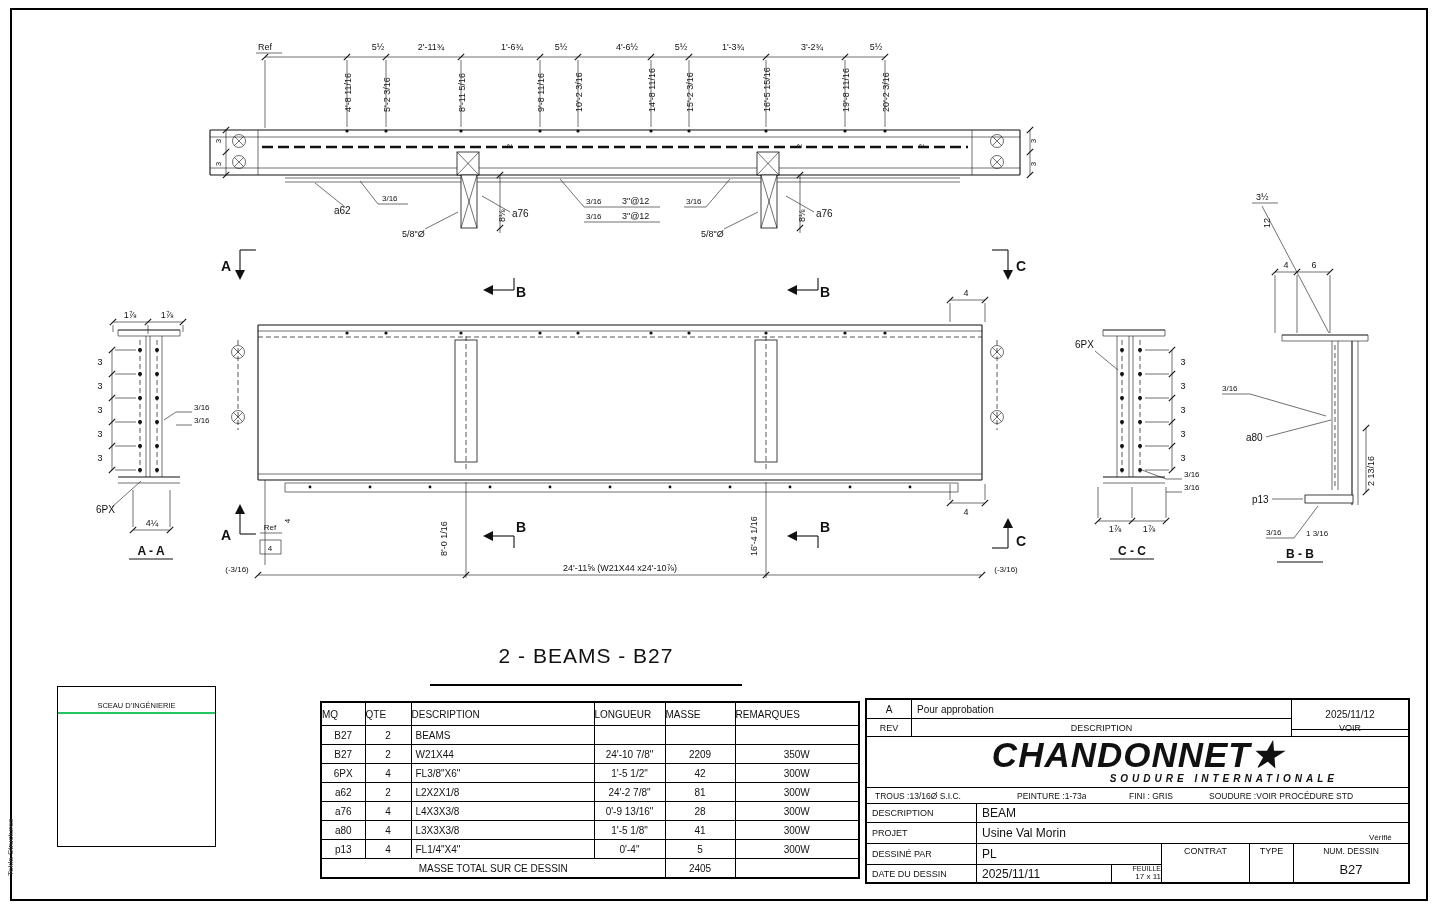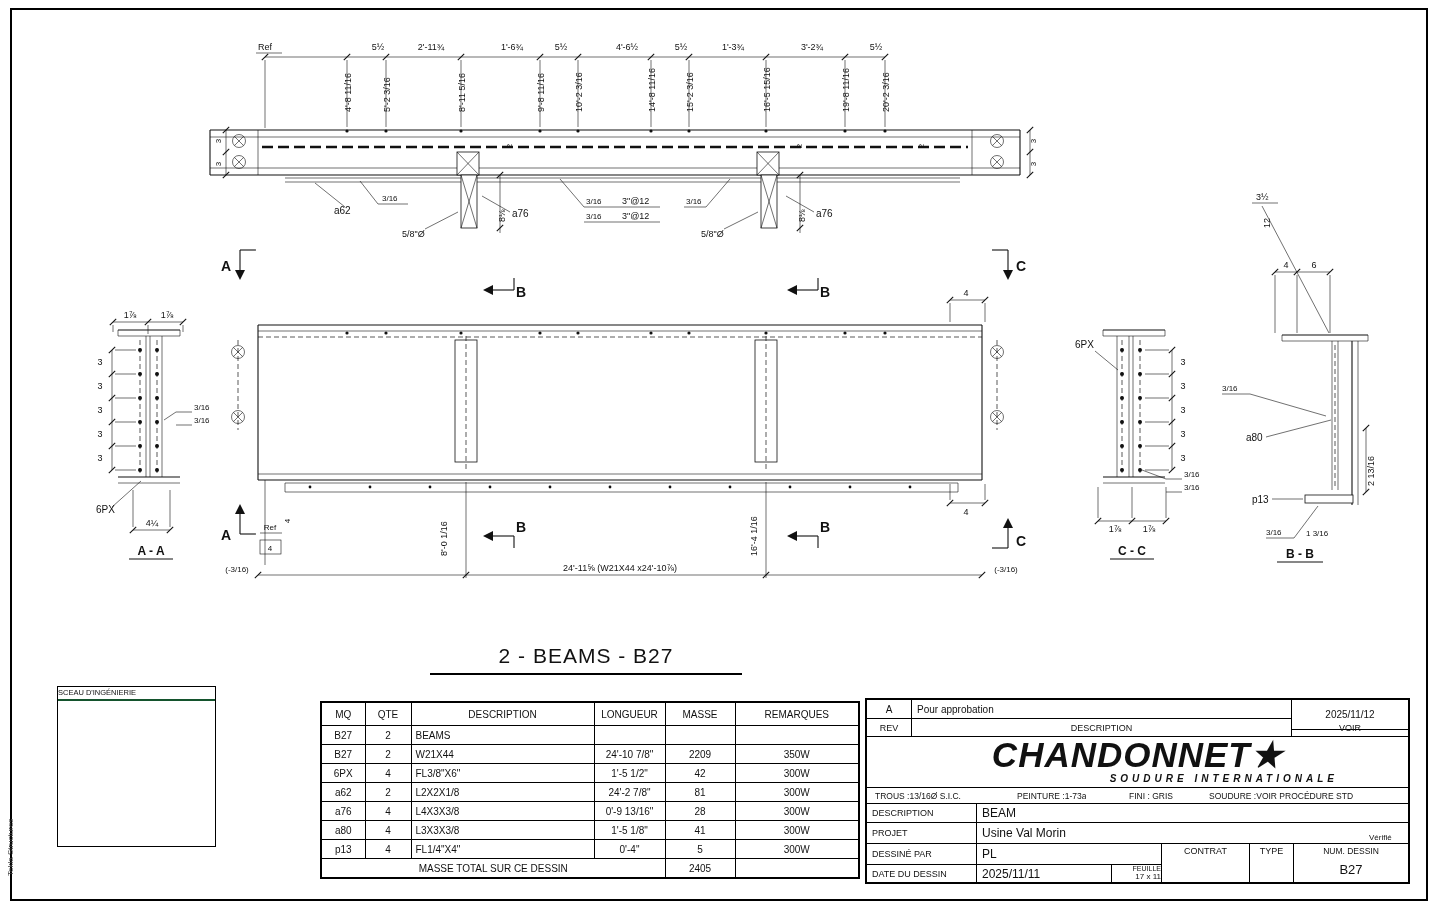--- a/index.html
+++ b/index.html
@@ -13,27 +13,27 @@
   svg .hd{stroke:#111;stroke-width:2.4;fill:none;stroke-dasharray:11 5}
   svg .ds{stroke:#111;stroke-width:0.7;fill:none;stroke-dasharray:5 3}
   svg .wf{fill:#fff;stroke:#111;stroke-width:0.8}
   svg text{fill:#111;font-family:"Liberation Sans",sans-serif}
   svg .t8{font-size:8px}  svg .t9{font-size:9px}  svg .t10{font-size:10px}
   svg .tb{font-size:14px;font-weight:bold}
   svg .ts{font-size:12px;font-weight:bold}
   svg .mid{text-anchor:middle}
   svg .dot{fill:#111;stroke:none}
   #dwg-title{left:430px;top:644px;width:312px;text-align:center;font-size:21px;letter-spacing:1px;
-    border-bottom:2px solid #000;padding-bottom:5px;}
+    border-bottom:2px solid #000;padding-bottom:16px;}
   #seal{left:57px;top:686px;width:157px;height:159px;border:1px solid #000;}
-  #seal .hdr{border-bottom:2px solid #14532d;font-size:7.5px;padding:1px 0 2px;}
+  #seal .hdr{border-bottom:2px solid #22c55e;font-size:7.5px;text-align:center;padding:1px 0 2px;margin-top:13px;}
   table.bom{position:absolute;left:320px;top:701px;border-collapse:collapse;table-layout:fixed;font-size:10px;}
   .bom td,.bom th{border:1px solid #000;}
   table.bom{border:2px solid #000;}
-  .bom th{font-weight:normal;height:22px;text-align:center;padding:0;}
+  .bom th{font-weight:normal;height:22px;text-align:left;padding:0;}
   .bom td{height:18px;padding:0 4px;text-align:center;overflow:hidden;white-space:nowrap;}
   .bom td.l{text-align:left;} .bom td.r{text-align:center;}
   #tb{left:865px;top:698px;width:545px;height:186px;border:2px solid #000;box-sizing:border-box;font-size:10px;}
   #tb .c{position:absolute;box-sizing:border-box;overflow:hidden;white-space:nowrap;}
   #tb .bb{border-bottom:1px solid #000;}
   #tb .br{border-right:1px solid #000;}
   #tb .ctr{display:flex;align-items:center;justify-content:center;}
   #tb .lft{display:flex;align-items:center;padding-left:5px;text-align:center;}
   #tb .f8{font-size:8px} #tb .f85{font-size:8.5px} #tb .f9{font-size:9px} #tb .f12{font-size:12px}
   #tb .logo-name{position:absolute;left:0;top:-2px;width:100%;text-align:center;

